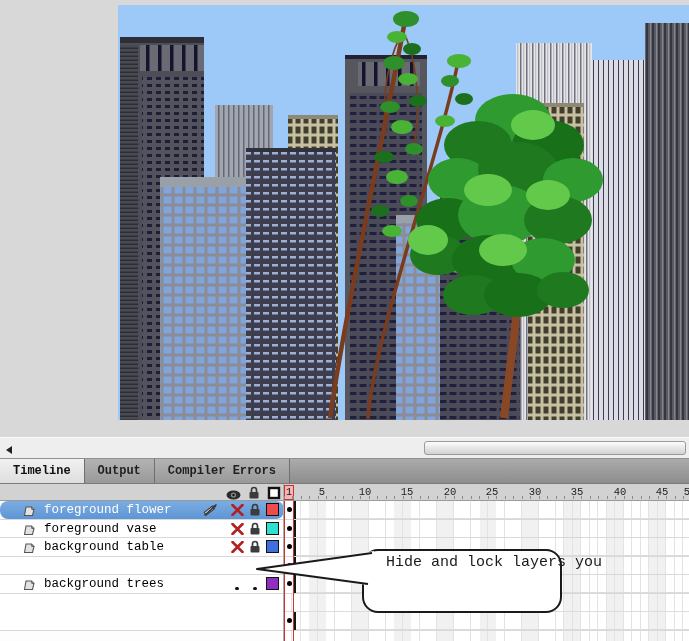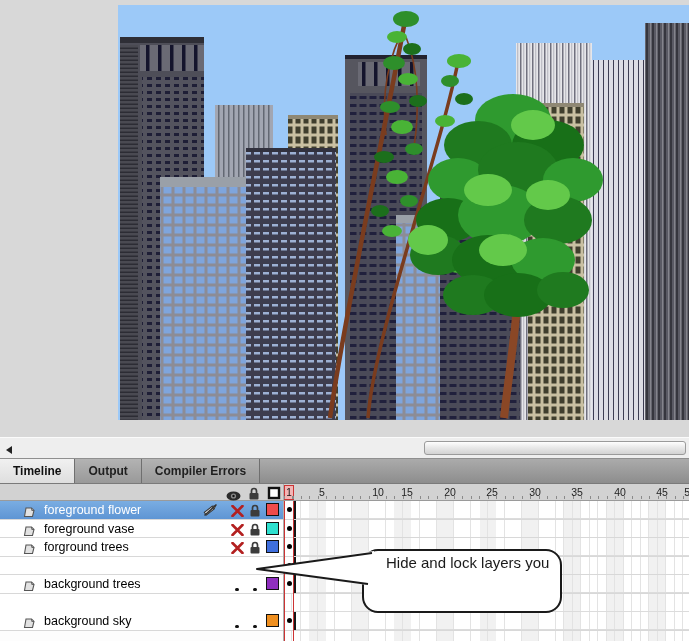--- a/index.html
+++ b/index.html
@@ -1,18 +1,18 @@
 <!DOCTYPE html>
 <html><head>
 <meta charset="utf-8">
 <style>
   html,body{margin:0;padding:0;background:#f0f0f0;}
   #app{
     position:relative;width:689px;height:641px;overflow:hidden;
-    background:#d8d8d8;font-family:Liberation Sans, sans-serif;
+    background:#d8d8d8;font-family:Liberation Mono, monospace;
     -webkit-font-smoothing:antialiased;
   }
   
   #stage-svg{position:absolute;left:118px;top:5px;width:571px;height:415px;display:block;}
   
   .hscroll{position:absolute;left:0;top:437px;width:689px;height:22px;background:#eeeeee;
     border-top:1px solid #fbfbfb;border-bottom:1px solid #8f8f8f;box-sizing:border-box;}
   .scroll-arrow{position:absolute;left:6px;top:8px;width:0;height:0;
     border-top:4px solid transparent;border-bottom:4px solid transparent;border-right:6px solid #222;}
   .scroll-thumb{position:absolute;left:424px;top:3px;width:262px;height:14px;border-radius:3px;
@@ -37,21 +37,21 @@
   .vdivider{position:absolute;left:283px;width:1px;background:#aeaeae;}
   
   .tl-rows{position:absolute;left:0;top:501px;width:689px;height:140px;background:#fff;}
   .grid-bg{position:absolute;left:284px;right:0;top:0;bottom:0;z-index:1;background:#fff;
     background-image:
       repeating-linear-gradient(180deg,transparent 0 17.5px,#dcdcdc 17.5px 18.5px),
       repeating-linear-gradient(90deg,transparent 0 7.5px,#e3e3e3 7.5px 8.5px),
       repeating-linear-gradient(90deg,transparent 0 25.5px,rgba(0,0,0,0.055) 25.5px 42.5px);}
   .layer-row{position:absolute;left:0;width:689px;height:18.5px;box-sizing:border-box;
     border-bottom:1px solid #d8d8d8;z-index:2;}
-  .row-left{position:absolute;left:0;top:0;width:284px;height:17.5px;background:#fff;}
+  .row-left{position:absolute;left:0;top:0;width:284px;height:17.5px;background:#fff;border-radius:8px;}
   .layer-row.selected .row-left{background:linear-gradient(#7aade2,#5e95d4);}
   .layer-name{position:absolute;left:44px;top:2px;font-size:12.5px;color:#000000;white-space:nowrap;}
   .layer-row.selected .layer-name{color:#fff;}
   .page-icon{position:absolute;left:22px;top:3px;}
   .pencil-icon{position:absolute;left:202px;top:2px;}
   .col-eye{position:absolute;left:229px;top:2px;width:16px;height:14px;text-align:center;}
   .col-lock{position:absolute;left:247px;top:2px;width:16px;height:14px;text-align:center;}
   .mark-dot{display:inline-block;width:3.5px;height:3.5px;border-radius:50%;background:#111;margin-top:5px;}
   .swatch{position:absolute;left:266px;top:2px;width:13px;height:13px;border:1px solid #111;box-sizing:border-box;}
   .kf-cell{position:absolute;left:284px;top:0;width:10px;height:17.5px;background:#fff;
@@ -249,21 +249,21 @@
           <rect x="1.5" y="6" width="9" height="6.5" rx="1" fill="#3c3c3c"></rect>
         </svg>
     </span>
     <span class="hdr-icon hdr-square">
       <svg width="14" height="14">
           <rect x="2" y="2" width="10" height="10" fill="#fff" stroke="#111" stroke-width="2.4"></rect>
         </svg>
     </span>
     <span class="cur-frame">1</span>
     <span class="ruler-num" style="left:322px">5</span>
-    <span class="ruler-num" style="left:378px">10</span>
+    <span class="ruler-num" style="left:365px">10</span>
     <span class="ruler-num" style="left:407px">15</span>
     <span class="ruler-num" style="left:450px">20</span>
     <span class="ruler-num" style="left:492px">25</span>
     <span class="ruler-num" style="left:535px">30</span>
     <span class="ruler-num" style="left:577px">35</span>
     <span class="ruler-num" style="left:620px">40</span>
     <span class="ruler-num" style="left:662px">45</span>
     <span class="ruler-num" style="left:690px">50</span>
     <span class="ruler-ticks"></span>
     <span class="vdivider" style="top:0;bottom:0;"></span>
@@ -321,21 +321,21 @@
           <i class="kf-dot"></i>
         </span>
     </div>
 
     <div class="layer-row" style="top:37px">
       <div class="row-left">
         <span class="page-icon"><svg width="14" height="12">
               <path d="M2.5 10.5 L4 2 L9.5 2 L12 4.5 L10.5 10.5 Z" fill="#e2e2e2" stroke="#555" stroke-width="1.1"></path>
               <path d="M9.5 2 L9.8 4.5 L12 4.5" fill="#9a9a9a" stroke="#555" stroke-width="0.8"></path>
             </svg></span>
-        <span class="layer-name">forground trees</span>
+        <span class="layer-name">background table</span>
         <span class="col-eye"><svg width="13" height="12">
               <path d="M1.5 1 L11.5 11 M11.5 1 L1.5 11" stroke="#b32020" stroke-width="2.6" stroke-linecap="round"></path>
             </svg></span>
         <span class="col-lock"><svg width="12" height="13">
               <path d="M3.5 6 V4 a2.5 2.5 0 0 1 5 0 V6" fill="none" stroke="#3c3c3c" stroke-width="1.7"></path>
               <rect x="1.5" y="6" width="9" height="6.5" rx="1" fill="#3c3c3c"></rect>
             </svg></span>
         <span class="swatch" style="background: rgb(63, 111, 222);"></span>
       </div>
       <span class="kf-cell">
@@ -360,30 +360,20 @@
         <span class="col-lock"><i class="mark-dot"></i></span>
         <span class="swatch" style="background: rgb(143, 47, 191);"></span>
       </div>
       <span class="kf-cell">
           <i class="kf-dot"></i>
         </span>
     </div>
 
 
     <div class="layer-row" style="top:111px">
-      <div class="row-left">
-        <span class="page-icon"><svg width="14" height="12">
-              <path d="M2.5 10.5 L4 2 L9.5 2 L12 4.5 L10.5 10.5 Z" fill="#e2e2e2" stroke="#555" stroke-width="1.1"></path>
-              <path d="M9.5 2 L9.8 4.5 L12 4.5" fill="#9a9a9a" stroke="#555" stroke-width="0.8"></path>
-            </svg></span>
-        <span class="layer-name">background sky</span>
-        <span class="col-eye"><i class="mark-dot"></i></span>
-        <span class="col-lock"><i class="mark-dot"></i></span>
-        <span class="swatch" style="background: rgb(239, 143, 31);"></span>
-      </div>
       <span class="kf-cell">
           <i class="kf-dot"></i>
         </span>
     </div>
 
     <div class="playhead"></div>
     <span class="vdivider" style="top:0;bottom:0;z-index:4;"></span>
   </div>
 
   <div class="callout">

